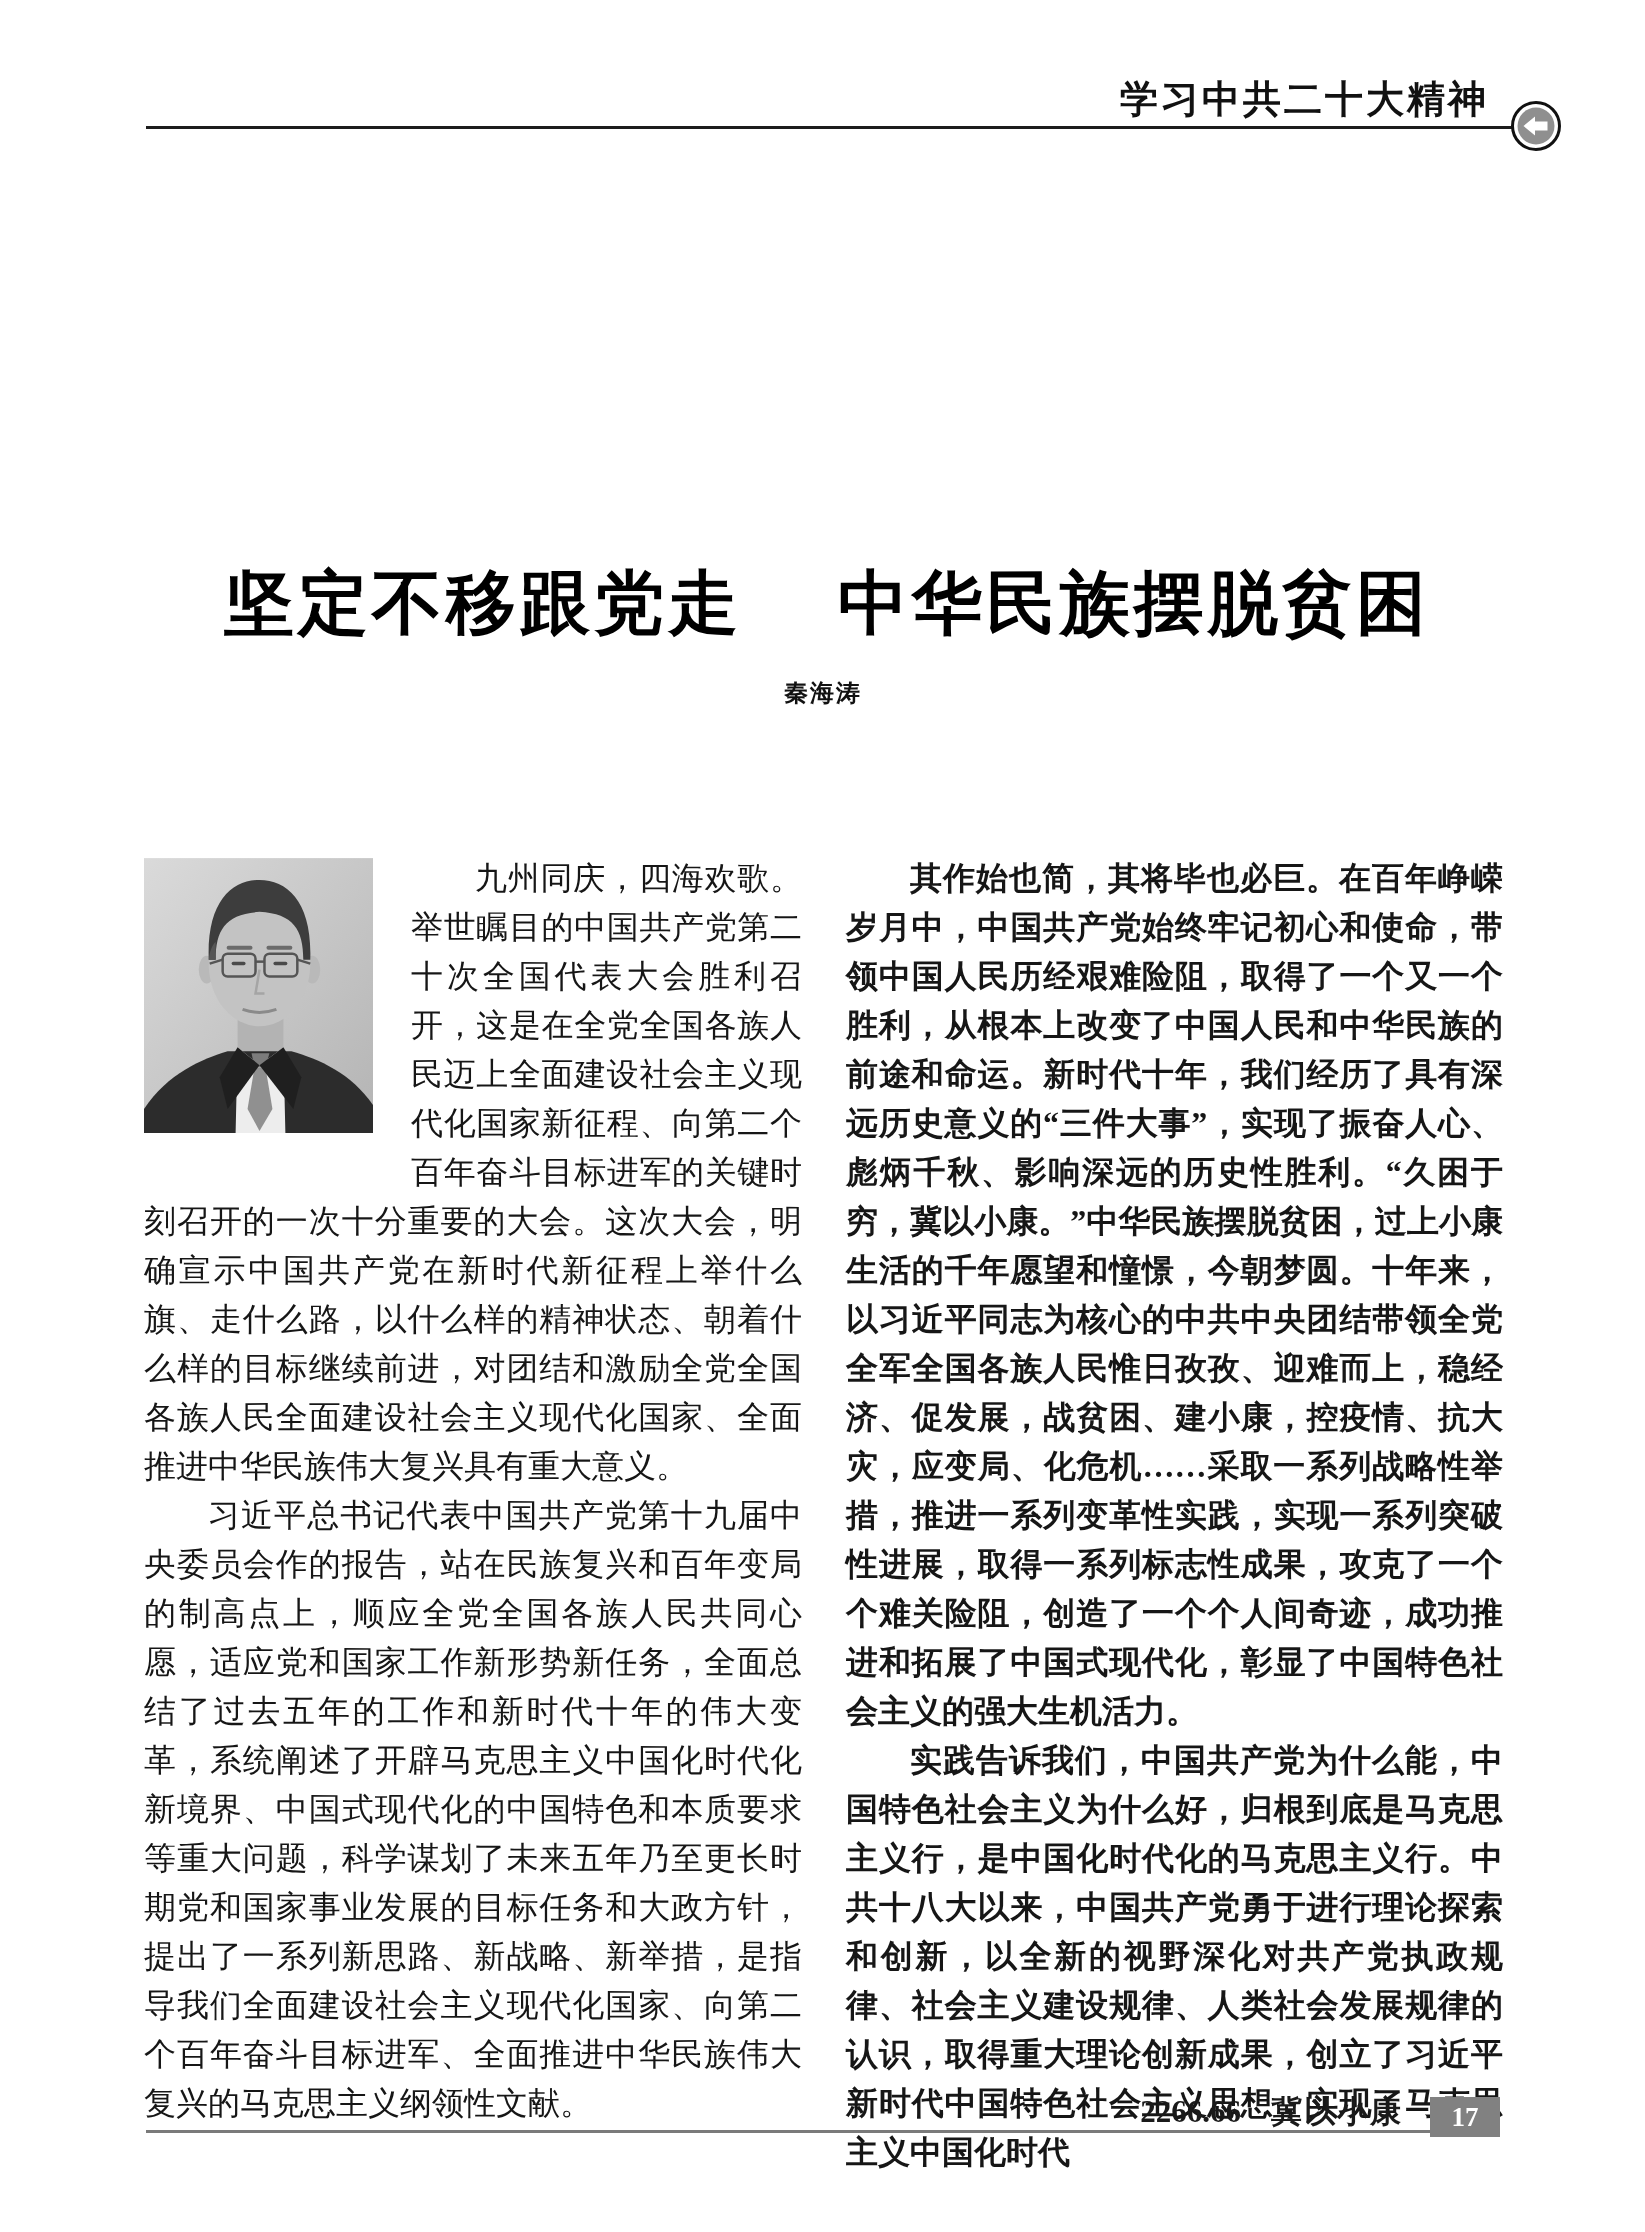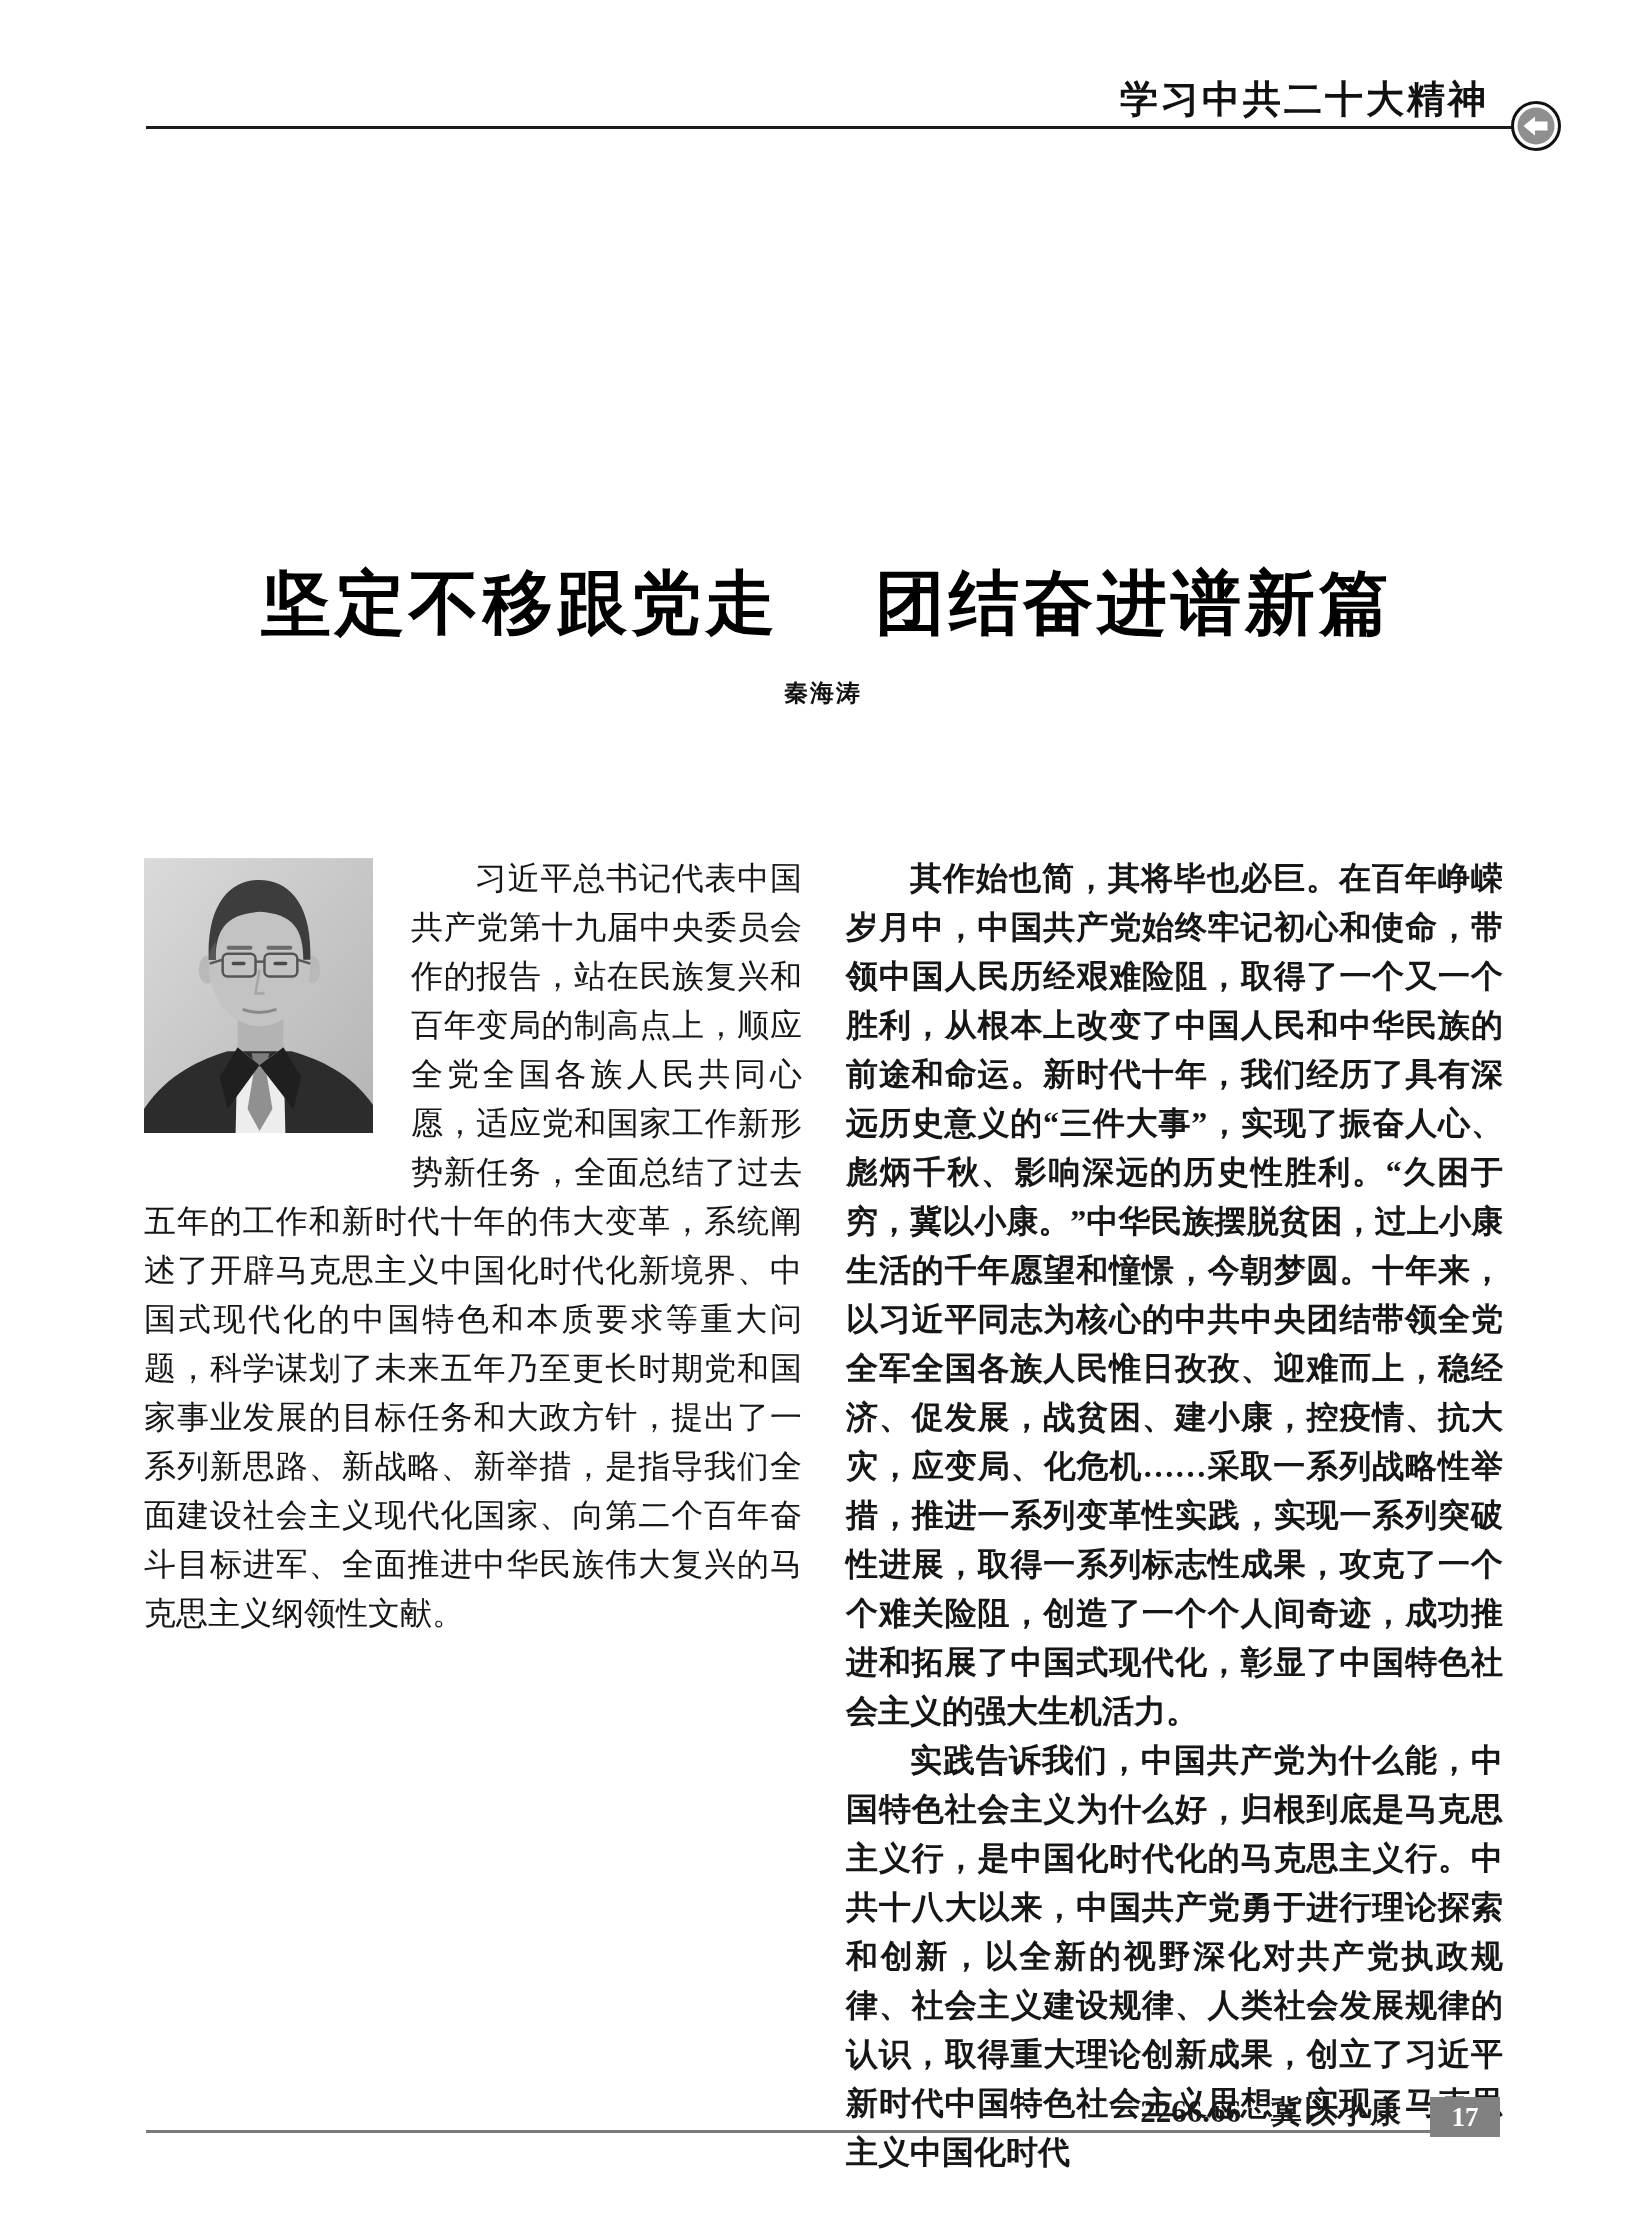--- a/index.html
+++ b/index.html
@@ -87,21 +87,21 @@
   <div class="header-icon">
     <svg viewBox="0 0 52 52" xmlns="http://www.w3.org/2000/svg">
       <circle cx="26" cy="26" r="23.5" fill="#ffffff" stroke="#111111" stroke-width="3"></circle>
       <circle cx="26" cy="26" r="18.5" fill="#8f8f8f"></circle>
       <path d="M13.5 26 L25 16.5 L25 21.6 L37.5 21.6 L37.5 30.4 L25 30.4 L25 35.5 Z" fill="#ffffff"></path>
     </svg>
   </div>
 
   <h1 class="title">
     <span>坚定不移跟党走</span>
-    <span>团结奋进谱新篇</span>
+    <span>中华民族摆脱贫困</span>
   </h1>
   <div class="author">秦海涛</div>
 
   <section class="col col-left">
     <div class="photo">
       <svg viewBox="0 0 230 276" xmlns="http://www.w3.org/2000/svg">
         <defs>
           <linearGradient id="pbg" x1="0" y1="0" x2="1" y2="1">
             <stop offset="0" stop-color="#dadada"></stop>
             <stop offset="1" stop-color="#b4b4b4"></stop>
@@ -138,20 +138,21 @@
 
         <path d="M94,190 L116,208 L140,190 L142,276 L92,276 Z" fill="#ededed"></path>
 
         <path d="M108,196 L126,196 L122,210 L111,210 Z" fill="#7c7c7c"></path>
         <path d="M111,210 L122,210 L129,252 L116,274 L104,252 Z" fill="#909090"></path>
 
         <path d="M94,190 L116,208 L84,252 L76,220 Z" fill="#1f1f1f"></path>
         <path d="M140,190 L116,208 L150,252 L158,220 Z" fill="#1f1f1f"></path>
       </svg>
     </div>
+    <p>九州同庆，四海欢歌。举世瞩目的中国共产党第二十次全国代表大会胜利召开，这是在全党全国各族人民迈上全面建设社会主义现代化国家新征程、向第二个百年奋斗目标进军的关键时刻召开的一次十分重要的大会。这次大会，明确宣示中国共产党在新时代新征程上举什么旗、走什么路，以什么样的精神状态、朝着什么样的目标继续前进，对团结和激励全党全国各族人民全面建设社会主义现代化国家、全面推进中华民族伟大复兴具有重大意义。</p>
     <p>习近平总书记代表中国共产党第十九届中央委员会作的报告，站在民族复兴和百年变局的制高点上，顺应全党全国各族人民共同心愿，适应党和国家工作新形势新任务，全面总结了过去五年的工作和新时代十年的伟大变革，系统阐述了开辟马克思主义中国化时代化新境界、中国式现代化的中国特色和本质要求等重大问题，科学谋划了未来五年乃至更长时期党和国家事业发展的目标任务和大政方针，提出了一系列新思路、新战略、新举措，是指导我们全面建设社会主义现代化国家、向第二个百年奋斗目标进军、全面推进中华民族伟大复兴的马克思主义纲领性文献。</p>
   </section>
 
   <section class="col col-right">
     <p>其作始也简，其将毕也必巨。在百年峥嵘岁月中，中国共产党始终牢记初心和使命，带领中国人民历经艰难险阻，取得了一个又一个胜利，从根本上改变了中国人民和中华民族的前途和命运。新时代十年，我们经历了具有深远历史意义的“三件大事”，实现了振奋人心、彪炳千秋、影响深远的历史性胜利。“久困于穷，冀以小康。”中华民族摆脱贫困，过上小康生活的千年愿望和憧憬，今朝梦圆。十年来，以习近平同志为核心的中共中央团结带领全党全军全国各族人民惟日孜孜、迎难而上，稳经济、促发展，战贫困、建小康，控疫情、抗大灾，应变局、化危机……采取一系列战略性举措，推进一系列变革性实践，实现一系列突破性进展，取得一系列标志性成果，攻克了一个个难关险阻，创造了一个个人间奇迹，成功推进和拓展了中国式现代化，彰显了中国特色社会主义的强大生机活力。</p>
     <p>实践告诉我们，中国共产党为什么能，中国特色社会主义为什么好，归根到底是马克思主义行，是中国化时代化的马克思主义行。中共十八大以来，中国共产党勇于进行理论探索和创新，以全新的视野深化对共产党执政规律、社会主义建设规律、人类社会发展规律的认识，取得重大理论创新成果，创立了习近平新时代中国特色社会主义思想，实现了马克思主义中国化时代</p>
   </section>
 
   <div class="footer-text">
     <span>2266.66</span><span class="footer-journal">冀以小康</span>

